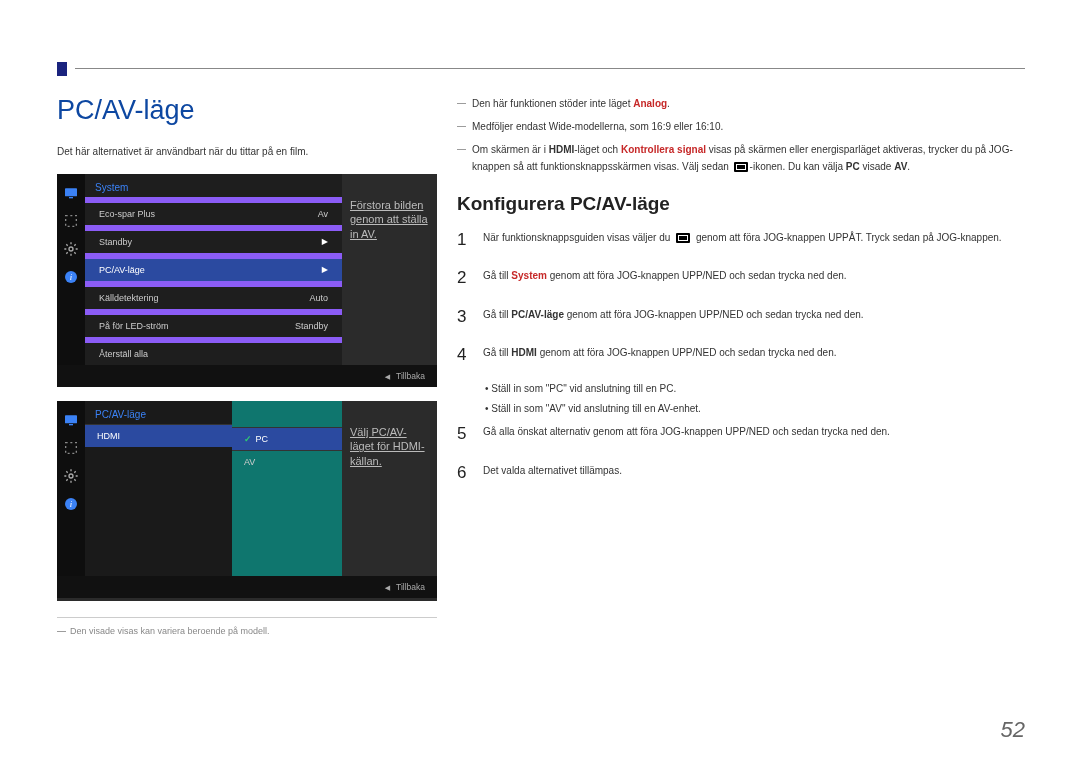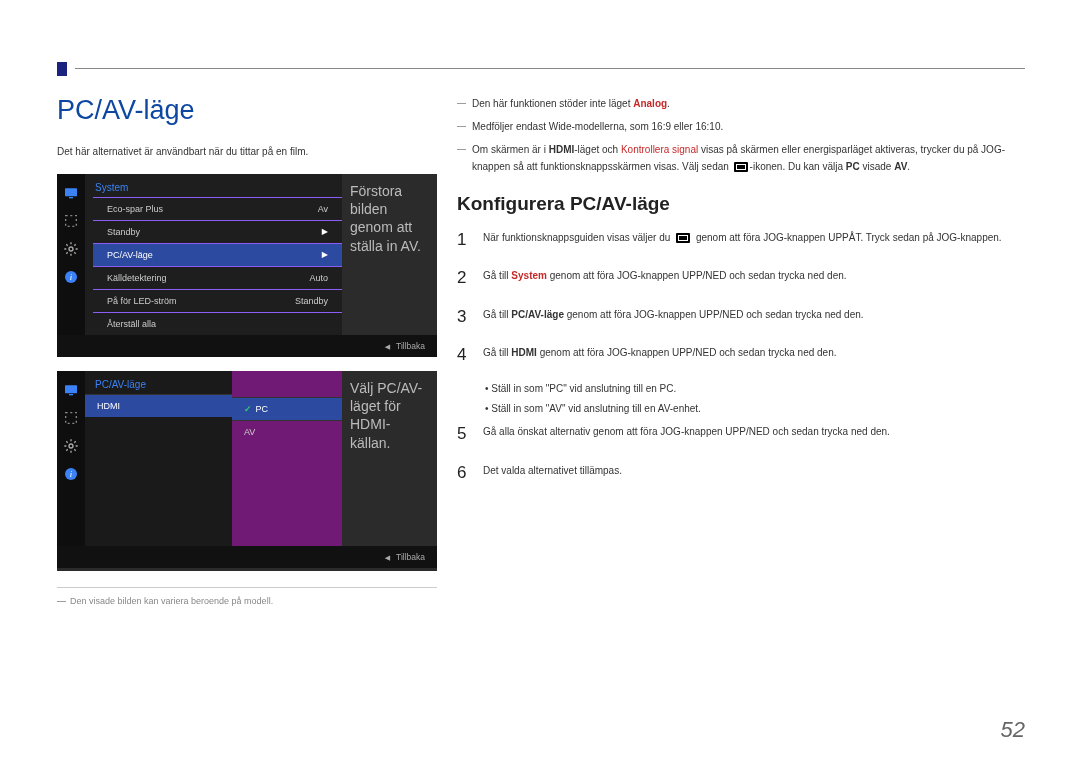--- a/index.html
+++ b/index.html
@@ -66,57 +66,56 @@
   .side-ico {
     width: 18px; height: 18px;
     display:flex;align-items:center;justify-content:center;
     color:#888; font-size:12px;
   }
   .side-ico.active { color:#3b82f6; }
   .osd-main { flex: 1; background:#1e1e1e; position:relative; }
   .osd-title { color:#3b82f6; font-size:10px; padding:8px 10px 4px; }
   .osd-row {
     display:flex; justify-content:space-between;
-    padding:6px 14px; border-top:1px solid #8b5cf6;
+    padding:6px 14px; border-top:6px solid #8b5cf6;
     color:#ccc;
-    margin-left:8px;
   }
   .osd-row.sel { background:#2b4aa0; color:#fff; }
   .osd-row .arrow { color:#fff; font-size:8px; }
   .osd-help {
-    width:95px; background:#2b2b2b; padding:8px 8px;
-    font-size:14px; color:#bbb; line-height:1.3;
+    width:95px; background:#2b2b2b; padding:24px 8px;
+    font-size:11px; color:#bbb; line-height:1.3;text-decoration:underline;
   }
   .osd-foot {
     text-align:right; padding:6px 12px;
     background:#111; font-size:8.5px; color:#aaa;
   }
   .osd-foot .tri { margin-right:6px; font-size:7px; }
   .osd2-list {
     background:#1a1a1a;
   }
   .osd2-item {
     padding:6px 12px; border-top:1px solid #333; color:#ccc;
   }
   .osd2-item.sel { background:#2b4aa0; color:#fff; }
   .osd2-opts {
-    width:110px; background:#701a75;
+    width:110px; background:#0f766e;
   }
   .osd2-opt { padding:6px 12px; color:#ccc; border-top:1px solid #333; }
   .osd2-opt.sel { background:#2b4aa0; color:#fff; }
   .check { color:#2ecc71; font-weight:700; margin-right:4px; }
   .hr { border:none; border-top:1px solid #ccc; margin:16px 0 8px; width:380px; }
   .footnote { font-size:9px; color:#888; }
   .dash { color:#666; font-size:9px; margin-right:4px; }
   .notes { font-size:10px; line-height:1.7; }
   .notes p { margin-bottom:6px; display:flex; }
   .notes .dash { margin-right:6px; margin-top:1px; }
   .analog { color:#c62828; font-weight:700;margin-top:40px; }
   .hdmi { font-weight:700; }
-  .kontrollera { color:#c62828; font-weight:400;text-align:center; }
+  .kontrollera { color:#c62828; font-weight:700;text-align:center; }
   .ico-inline {
     display:inline-block; width:14px; height:10px;
     background:#000; border-radius:1px; vertical-align:middle;
     margin:0 2px;
     position:relative;
   }
   .ico-inline::after{
     content:''; position:absolute; left:2px; right:2px; top:2px; bottom:2px;
     border:1px solid #fff;
   }
@@ -253,21 +252,21 @@
             <div class="osd2-opt">AV</div>
           </div>
         </div>
         <div class="osd-help">Välj PC/AV-läget för HDMI-källan.</div>
       </div>
       <div class="osd-foot"><span class="tri">◀</span><span>Tillbaka</span></div>
     </div>
 
     <hr class="hr">
     <p class="footnote">
-      <span class="dash">―</span><span>Den visade bilden kan variera beroende på modell.</span>
+      <span class="dash">―</span><span>Den visade visas kan variera beroende på modell.</span>
     </p>
   </div>
 
   <div class="col-right">
     <div class="notes">
       <p>
           <span class="dash">―</span>
           <span><span>Den här funktionen stöder inte läget </span><span class="analog">Analog</span><span>.</span></span>
         </p>
       <p>

